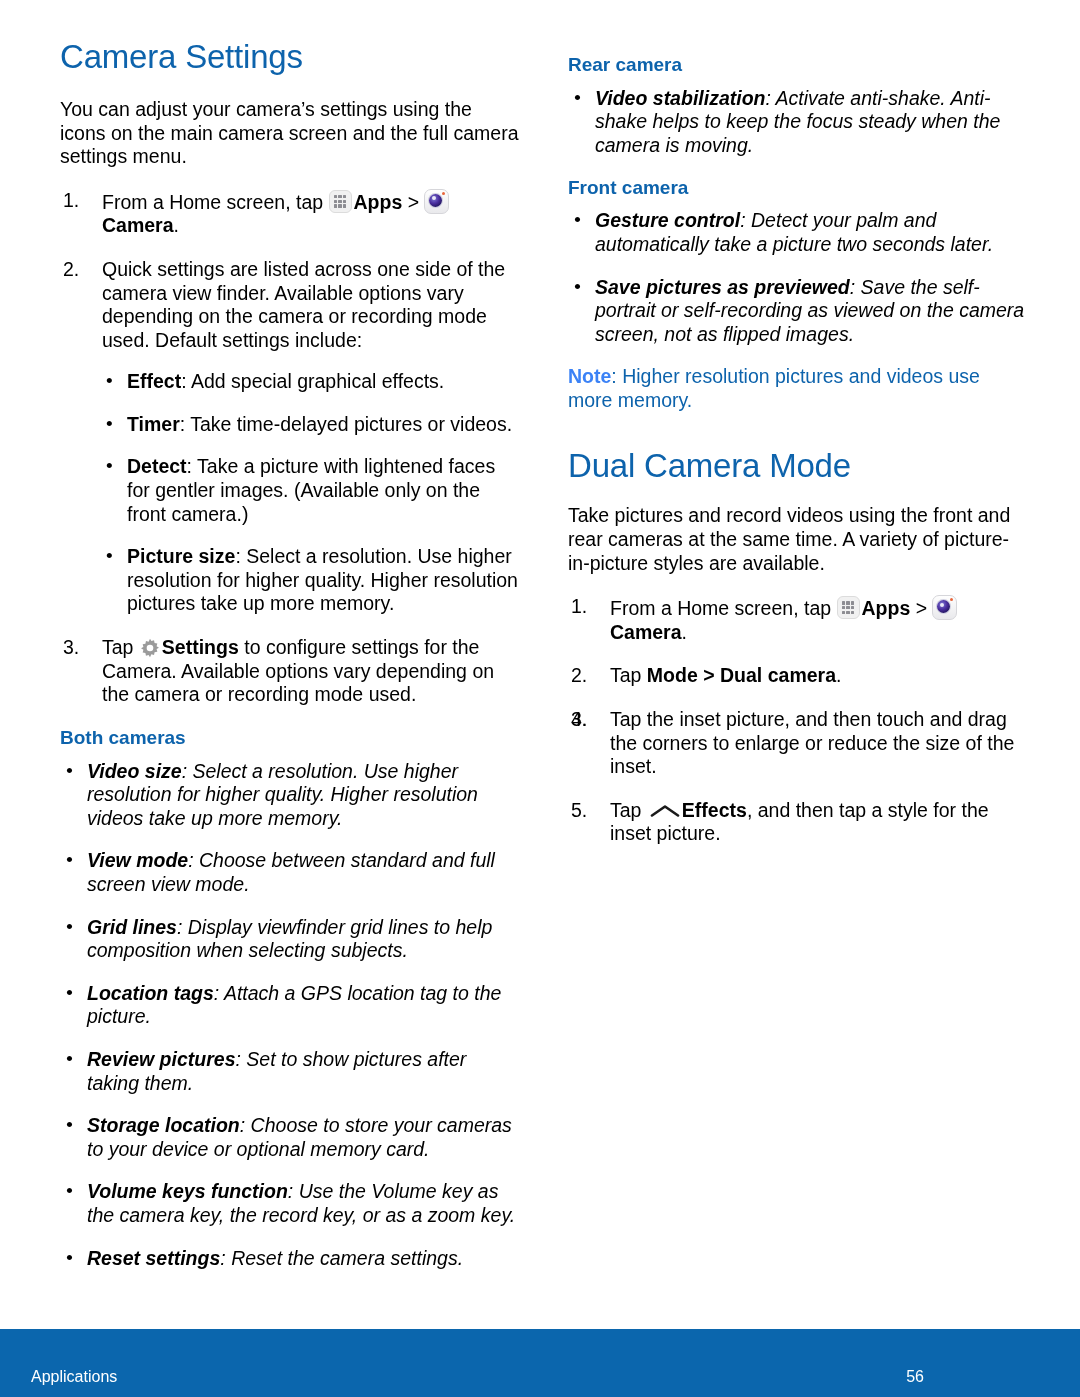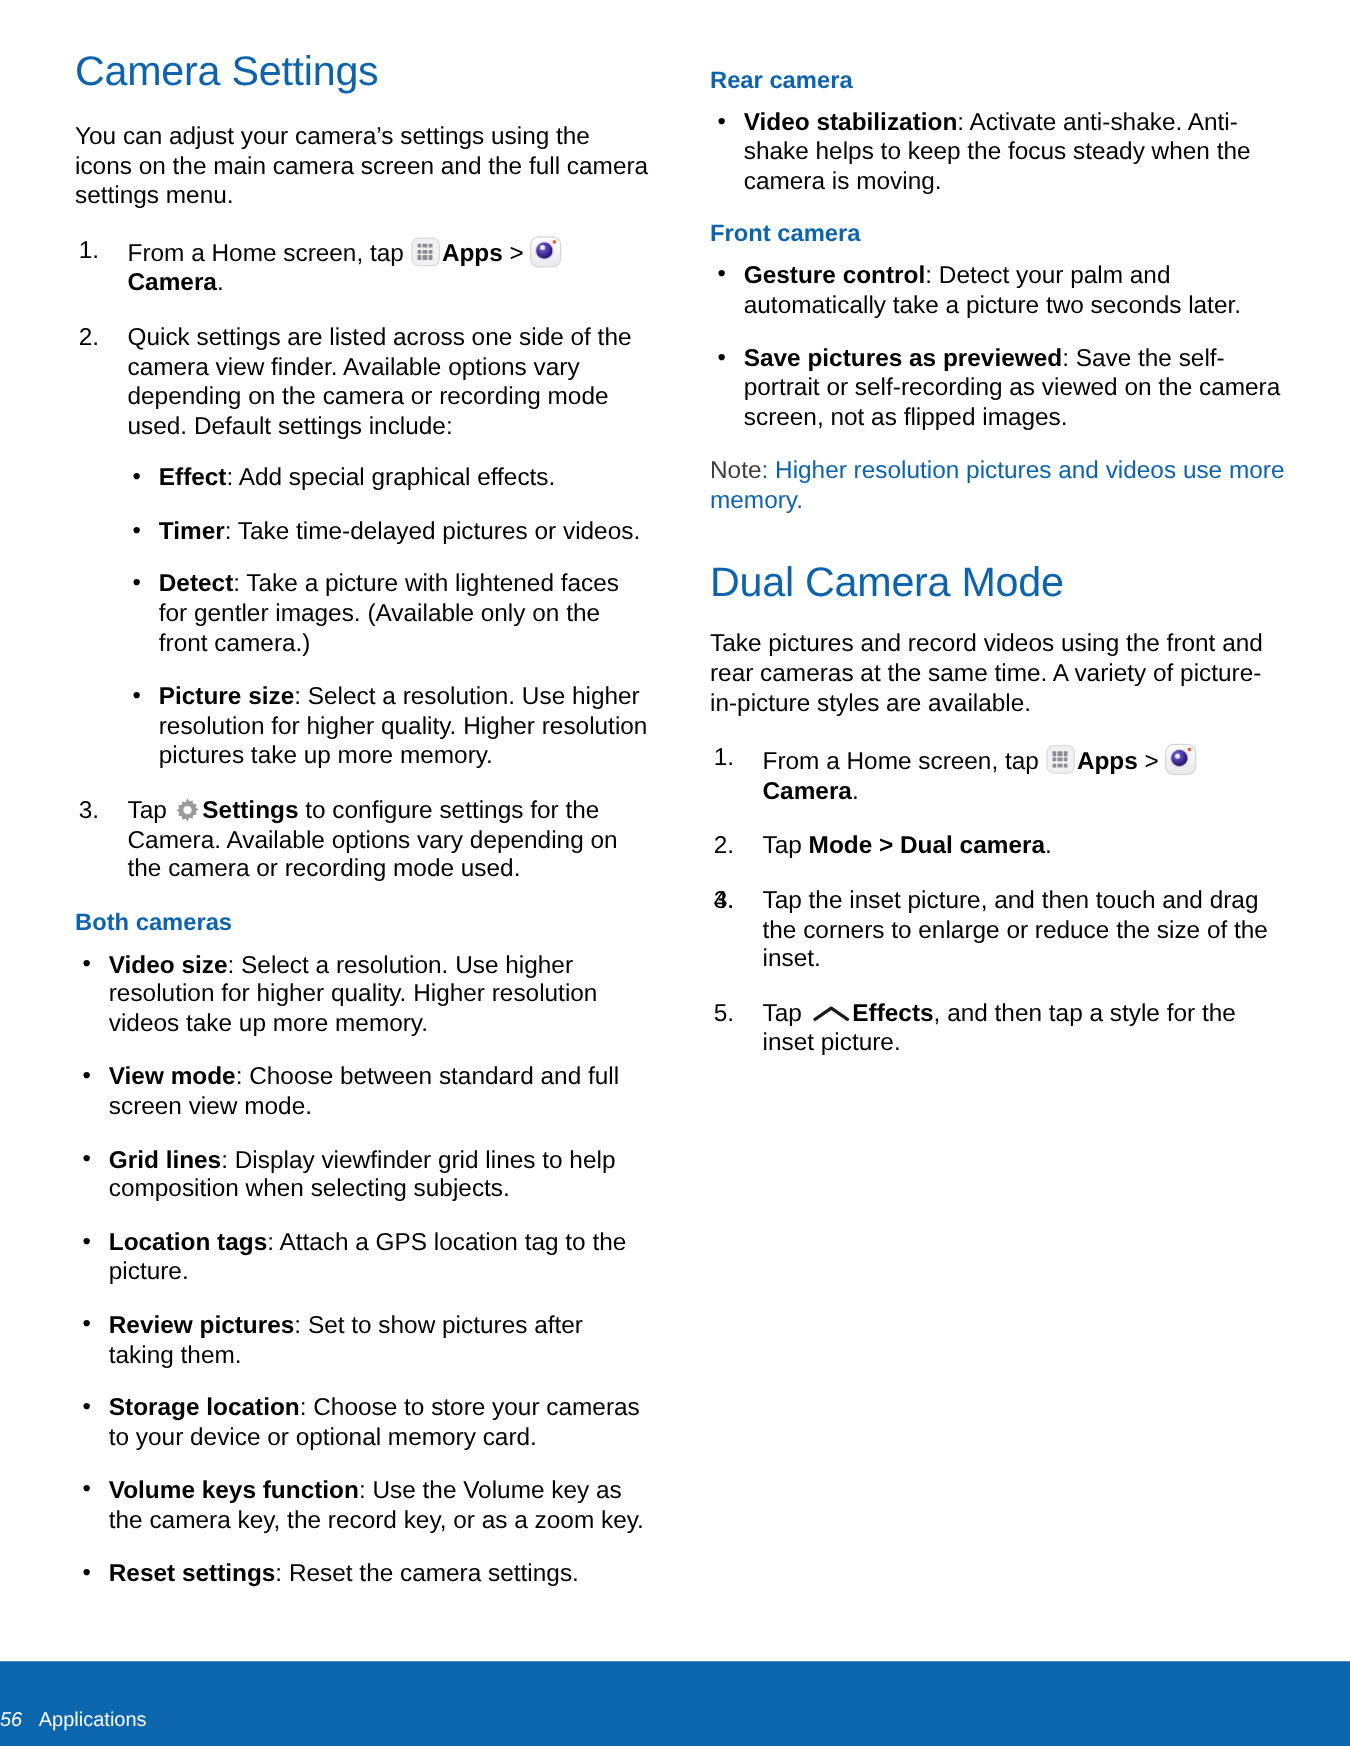--- a/index.html
+++ b/index.html
@@ -75,21 +75,21 @@
     width: 30px;
     text-align: left;
     font-size: 19.5px;
   }
 
   ul.bullets {
     list-style: none;
     margin: 16px 0 0 0;
     padding: 0;
   }
-  ul.bullets.tight { margin-top: 0; }
+  ul.bullets.tight { margin-top: 0; font-style: italic; }
   ul.bullets > li {
     position: relative;
     padding-left: 27px;
     margin-bottom: 19px;
     font-size: 19.5px;
     line-height: 23.6px;
   }
   ul.bullets > li::before {
     content: "\2022";
     position: absolute;
@@ -104,21 +104,21 @@
   ol.steps ul.bullets > li::before { left: 4px; }
 
   .lead { font-weight: bold; }
 
   .note {
     color: #0d63ac;
     font-size: 19.5px;
     line-height: 23.6px;
     margin: 0 0 34px 0;
   }
-  .note .lead { font-weight: normal; color: #404040; }
+  .note .lead { font-weight: bold; color: #3b82f6; }
 
   
   .icon-inline {
     display: inline-block;
     vertical-align: -4px;
     position: relative;
   }
   .apps-icon {
     width: 21px; height: 21px;
     border-radius: 6px;
@@ -195,21 +195,21 @@
     color: #ffffff;
   }
   .footer .fl, .footer .fc, .footer .fr {
     position: absolute;
     top: 38px;
     font-size: 16px;
     line-height: 20px;
     white-space: nowrap;
   }
   .footer .fl { left: 31px; }
-  .footer .fc { left: 0; width: 924px; text-align: left; font-style: italic; }
+  .footer .fc { left: 0; width: 924px; text-align: right; }
   .footer .fr { right: 31px; margin-top: 43px; }
 </style>
 </head>
 <body>
 
 <div class="page">
 
   <div class="col col-left">
 
     <h1 class="section-title">Camera Settings</h1>

